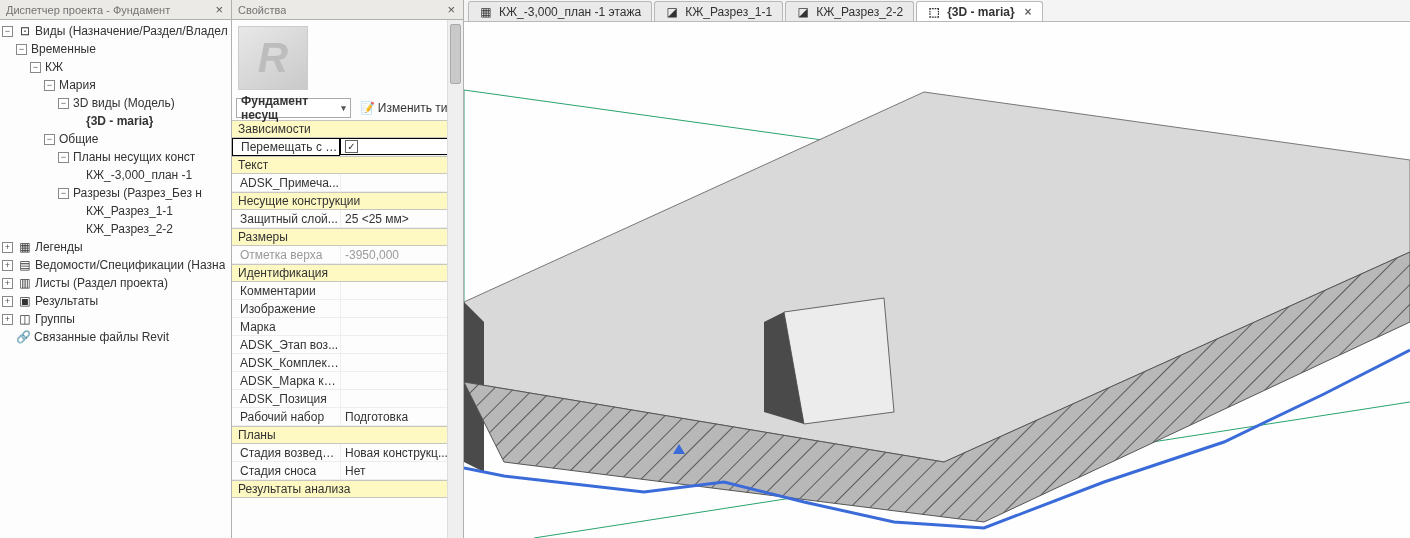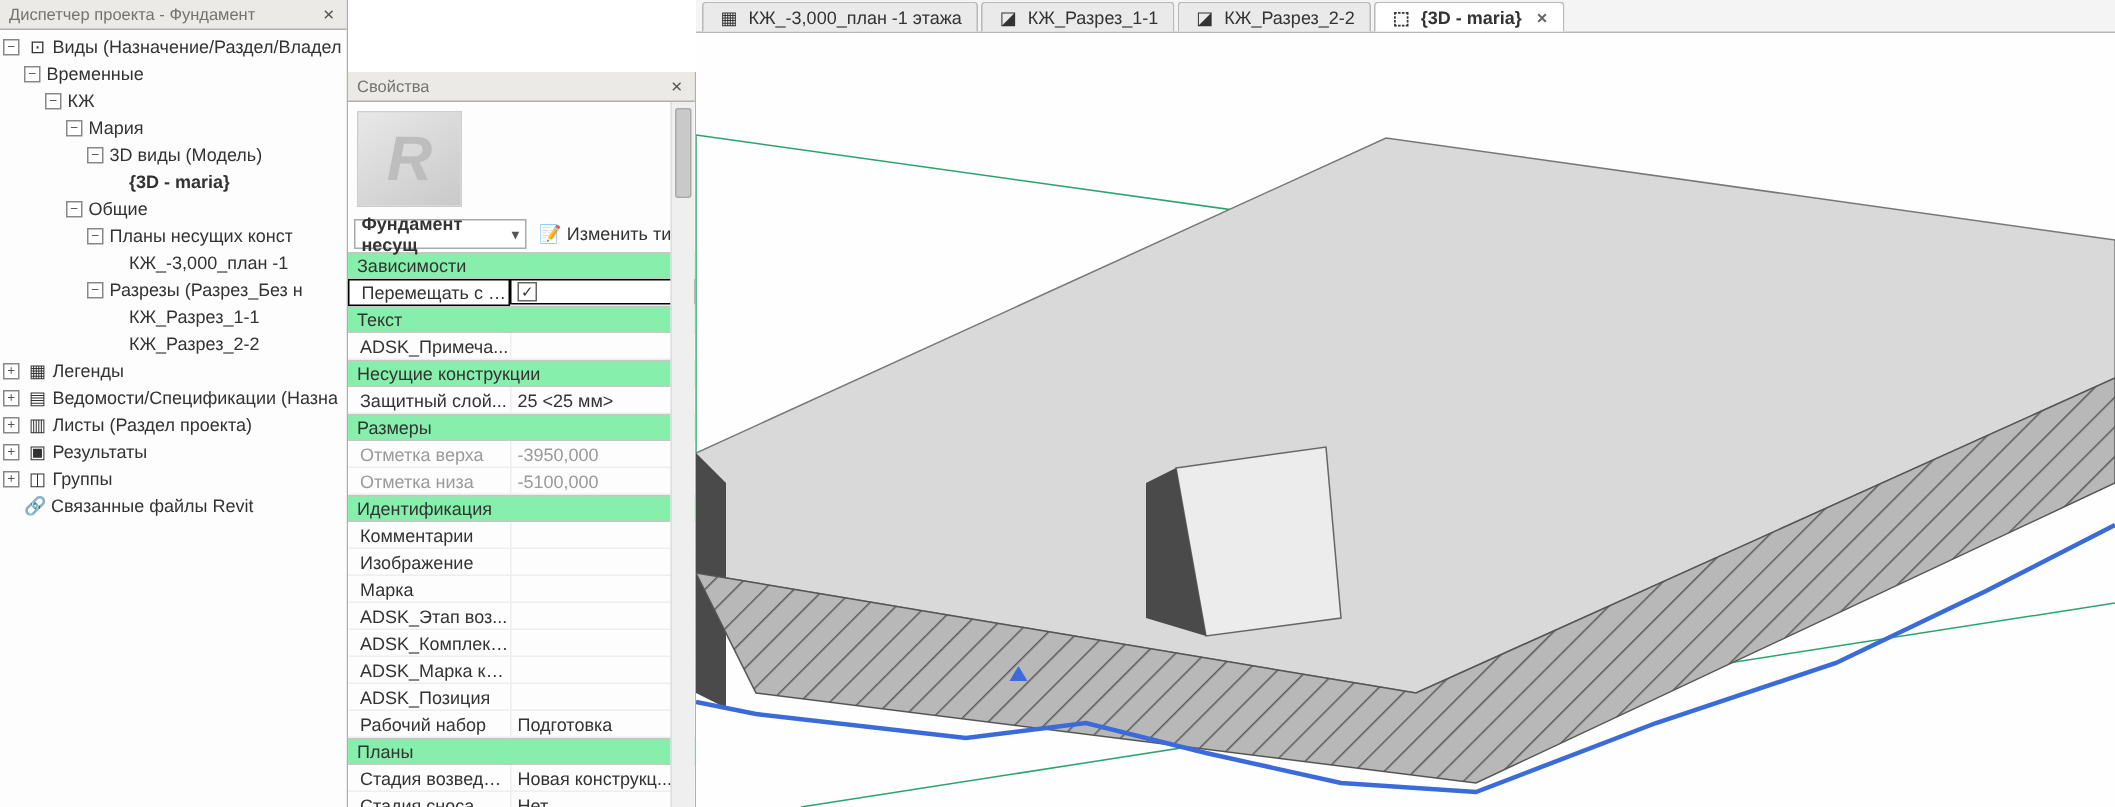--- a/index.html
+++ b/index.html
@@ -11,29 +11,29 @@
 
 .tree-panel { width: 232px; }
 .tree { flex: 1; overflow: hidden; padding: 2px 0 2px 2px; background: #fdfdfd; }
 .tree-row { display: flex; align-items: center; height: 18px; white-space: nowrap; }
 .toggle { width: 11px; height: 11px; border: 1px solid #888; display: flex; align-items: center; justify-content: center; font-size: 9px; line-height: 1; margin-right: 4px; color: #555; cursor: pointer; background: #fff; }
 .spacer { display: inline-block; }
 .ticon { width: 16px; height: 14px; display: flex; align-items: center; justify-content: center; margin-right: 2px; }
 .tree-label { white-space: nowrap; overflow: hidden; }
 .bold { font-weight: bold; }
 
-.prop-panel { width: 232px; margin-top: 48px; }
+.prop-panel { width: 232px; }
 .prop-body { flex: 1; overflow-y: auto; background: #fdfdfd; position: relative; }
 .thumb-row { display:flex; align-items:center; padding: 6px; }
 .thumb { width: 70px; height: 64px; background: linear-gradient(145deg,#e8e8e8,#c9c9c9); display:flex; align-items:center; justify-content:center; border:1px solid #ccc;}
 .thumb span { font-size: 42px; font-weight: bold; color: #bdbdbd; font-style: italic; font-family: Arial;}
 .type-row { display:flex; align-items:center; padding: 2px 4px; gap:4px; }
 .type-select { flex:1; height:20px; border:1px solid #aaa; background:#fff; display:flex; align-items:center; padding:0 4px; justify-content:space-between; cursor:pointer;font-weight:bold;}
 .edit-type { display:flex; align-items:center; gap:3px; height:20px; border:1px solid transparent; padding:0 4px; cursor:pointer;}
-.group-head { background:#86efac; border-top:1px solid #c8c6c2; border-bottom:1px solid #c8c6c2; padding:2px 6px; display:flex; justify-content:space-between; align-items:center; height:18px;}
+.group-head { background:#fef9c3; border-top:1px solid #c8c6c2; border-bottom:1px solid #c8c6c2; padding:2px 6px; display:flex; justify-content:space-between; align-items:center; height:18px;}
 .group-head .chev { font-size:10px; color:#666;}
 .prop-row { display:flex; height:18px; border-bottom:1px solid #eee; align-items:center;}
 .prop-name { width: 108px; padding-left:8px; white-space:nowrap; overflow:hidden; text-overflow:ellipsis;}
 .prop-val { flex:1; padding-left:4px; white-space:nowrap; overflow:hidden; text-overflow:ellipsis; border-left:1px solid #eee; height:100%; display:flex; align-items:center;}
 .prop-row.sel .prop-name { background:#fff; border:1px solid #000; height:18px; line-height:16px;}
 .prop-row.sel .prop-val { background:#fff; border:1px solid #000; border-left:1px solid #000;}
 .readonly { color:#9a9a9a; }
 
 .vscroll { position:absolute; right:0; top:0; bottom:0; width:16px; background:#efefef; border-left:1px solid #ddd;}
 .vscroll .thumbbar { position:absolute; left:2px; right:2px; top:4px; height:60px; background:#c9c9c9; border:1px solid #aaa; border-radius:2px;}
@@ -205,24 +205,20 @@
       </div>
 
     <div class="group-head">
         <span>Размеры</span>
         <span class="chev">⌃</span>
       </div>
     <div class="prop-row">
         <div class="prop-name readonly">Отметка верха</div>
         <div class="prop-val readonly">-3950,000</div>
       </div>
-    <div class="prop-row">
-        <div class="prop-name readonly">Отметка низа</div>
-        <div class="prop-val readonly">-5100,000</div>
-      </div>
 
     <div class="group-head">
         <span>Идентификация</span>
         <span class="chev">⌃</span>
       </div>
     <div class="prop-row">
         <div class="prop-name">Комментарии</div>
         <div class="prop-val"></div>
       </div>
     <div class="prop-row">

